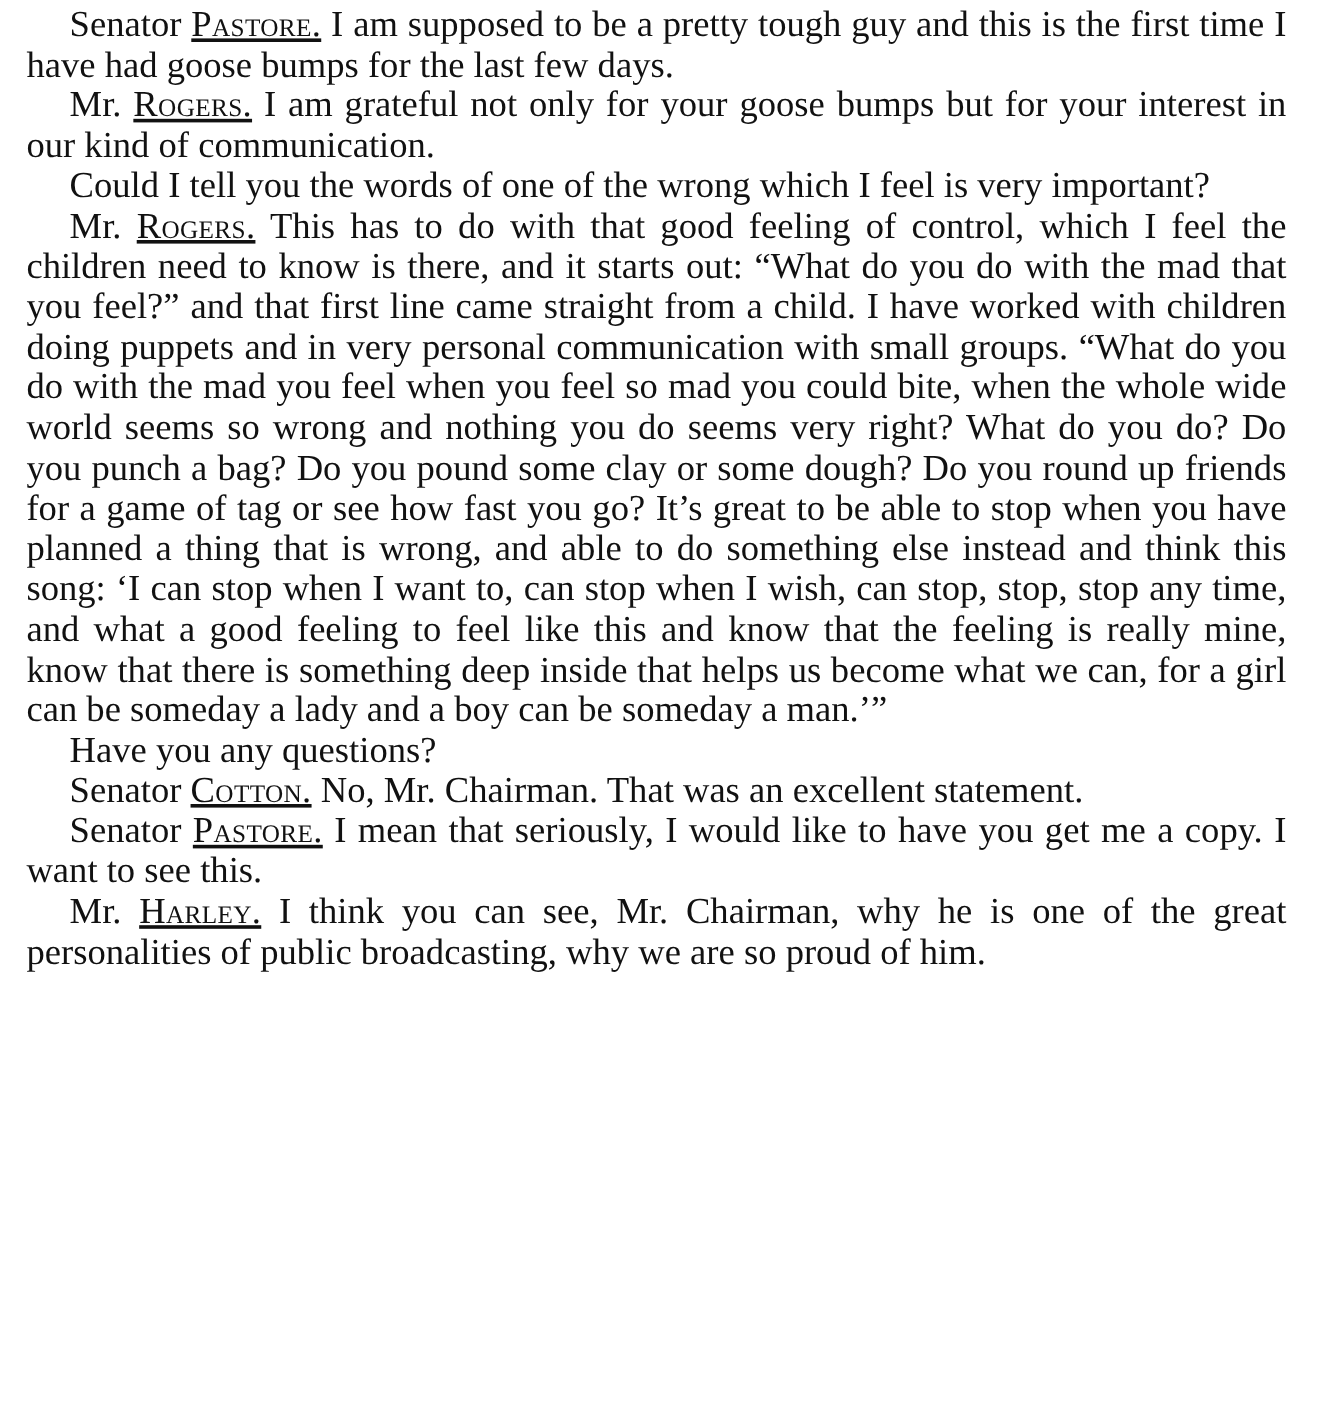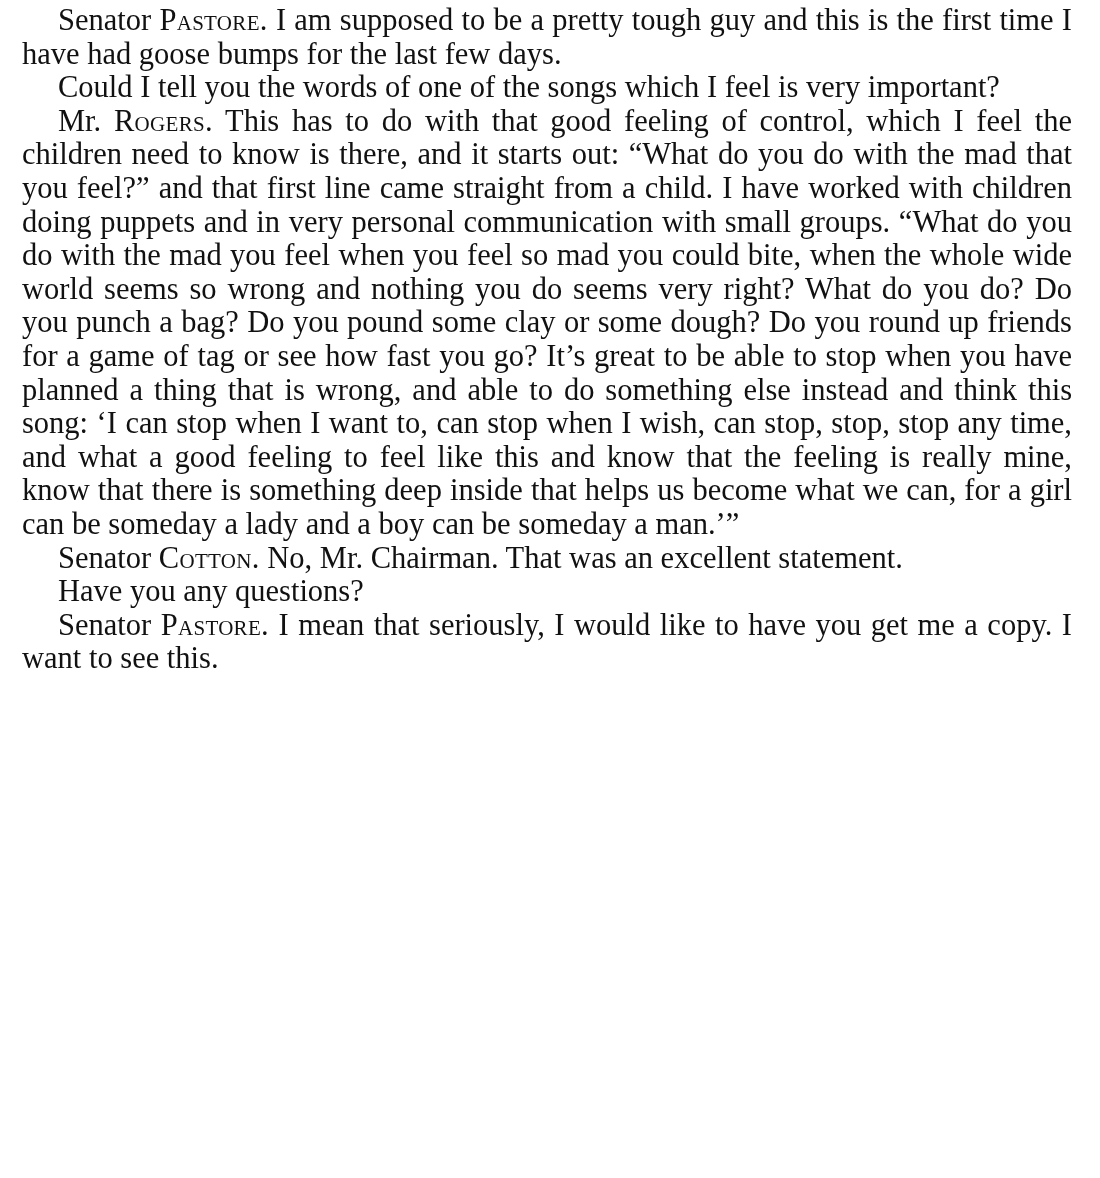--- a/index.html
+++ b/index.html
@@ -25,56 +25,65 @@
       text-align: justify;
       text-justify: inter-word;
     }
     .para {
       margin: 0;
       text-indent: 36px;
     }
     .speaker {
       font-variant: small-caps;
       letter-spacing: 0.3px;
+      text-decoration: underline;
     }
     .prefix {
       letter-spacing: 0;
     }
   </style>
 </head>
 <body>
 
 <div class="page">
 
   <p class="para">
     <span class="prefix">Senator</span>
     <span class="speaker">Pastore.</span><span> I am supposed to be a pretty tough guy and this is the first time I have had goose bumps for the last few days.</span>
   </p>
 
+  <p class="para">
+    <span class="prefix">Mr.</span>
+    <span class="speaker">Rogers.</span><span> I am grateful not only for your goose bumps but for your interest in our kind of communication.</span>
+  </p>
 
   <p class="para">
-    <span>Could I tell you the words of one of the songs which I feel is very important?</span>
+    <span>Could I tell you the words of one of the wrong which I feel is very important?</span>
   </p>
 
 
   <p class="para">
     <span class="prefix">Mr.</span>
     <span class="speaker">Rogers.</span><span> This has to do with that good feeling of control, which I feel the children need to know is there, and it starts out: “What do you do with the mad that you feel?” and that first line came straight from a child. I have worked with children doing puppets and in very personal communication with small groups. “What do you do with the mad you feel when you feel so mad you could bite, when the whole wide world seems so wrong and nothing you do seems very right? What do you do? Do you punch a bag? Do you pound some clay or some dough? Do you round up friends for a game of tag or see how fast you go? It’s great to be able to stop when you have planned a thing that is wrong, and able to do something else instead and think this song: ‘I can stop when I want to, can stop when I wish, can stop, stop, stop any time, and what a good feeling to feel like this and know that the feeling is really mine, know that there is something deep inside that helps us become what we can, for a girl can be someday a lady and a boy can be someday a man.’”</span>
   </p>
 
 
   <p class="para">
-    <span class="prefix">Senator</span>
-    <span class="speaker">Cotton.</span><span> No, Mr. Chairman. That was an excellent statement.</span>
+    <span>Have you any questions?</span>
   </p>
 
   <p class="para">
-    <span>Have you any questions?</span>
+    <span class="prefix">Senator</span>
+    <span class="speaker">Cotton.</span><span> No, Mr. Chairman. That was an excellent statement.</span>
   </p>
 
   <p class="para">
     <span class="prefix">Senator</span>
     <span class="speaker">Pastore.</span><span> I mean that seriously, I would like to have you get me a copy. I want to see this.</span>
   </p>
 
+  <p class="para">
+    <span class="prefix">Mr.</span>
+    <span class="speaker">Harley.</span><span> I think you can see, Mr. Chairman, why he is one of the great personalities of public broadcasting, why we are so proud of him.</span>
+  </p>
 
 
 </div>
 
 </body></html>

